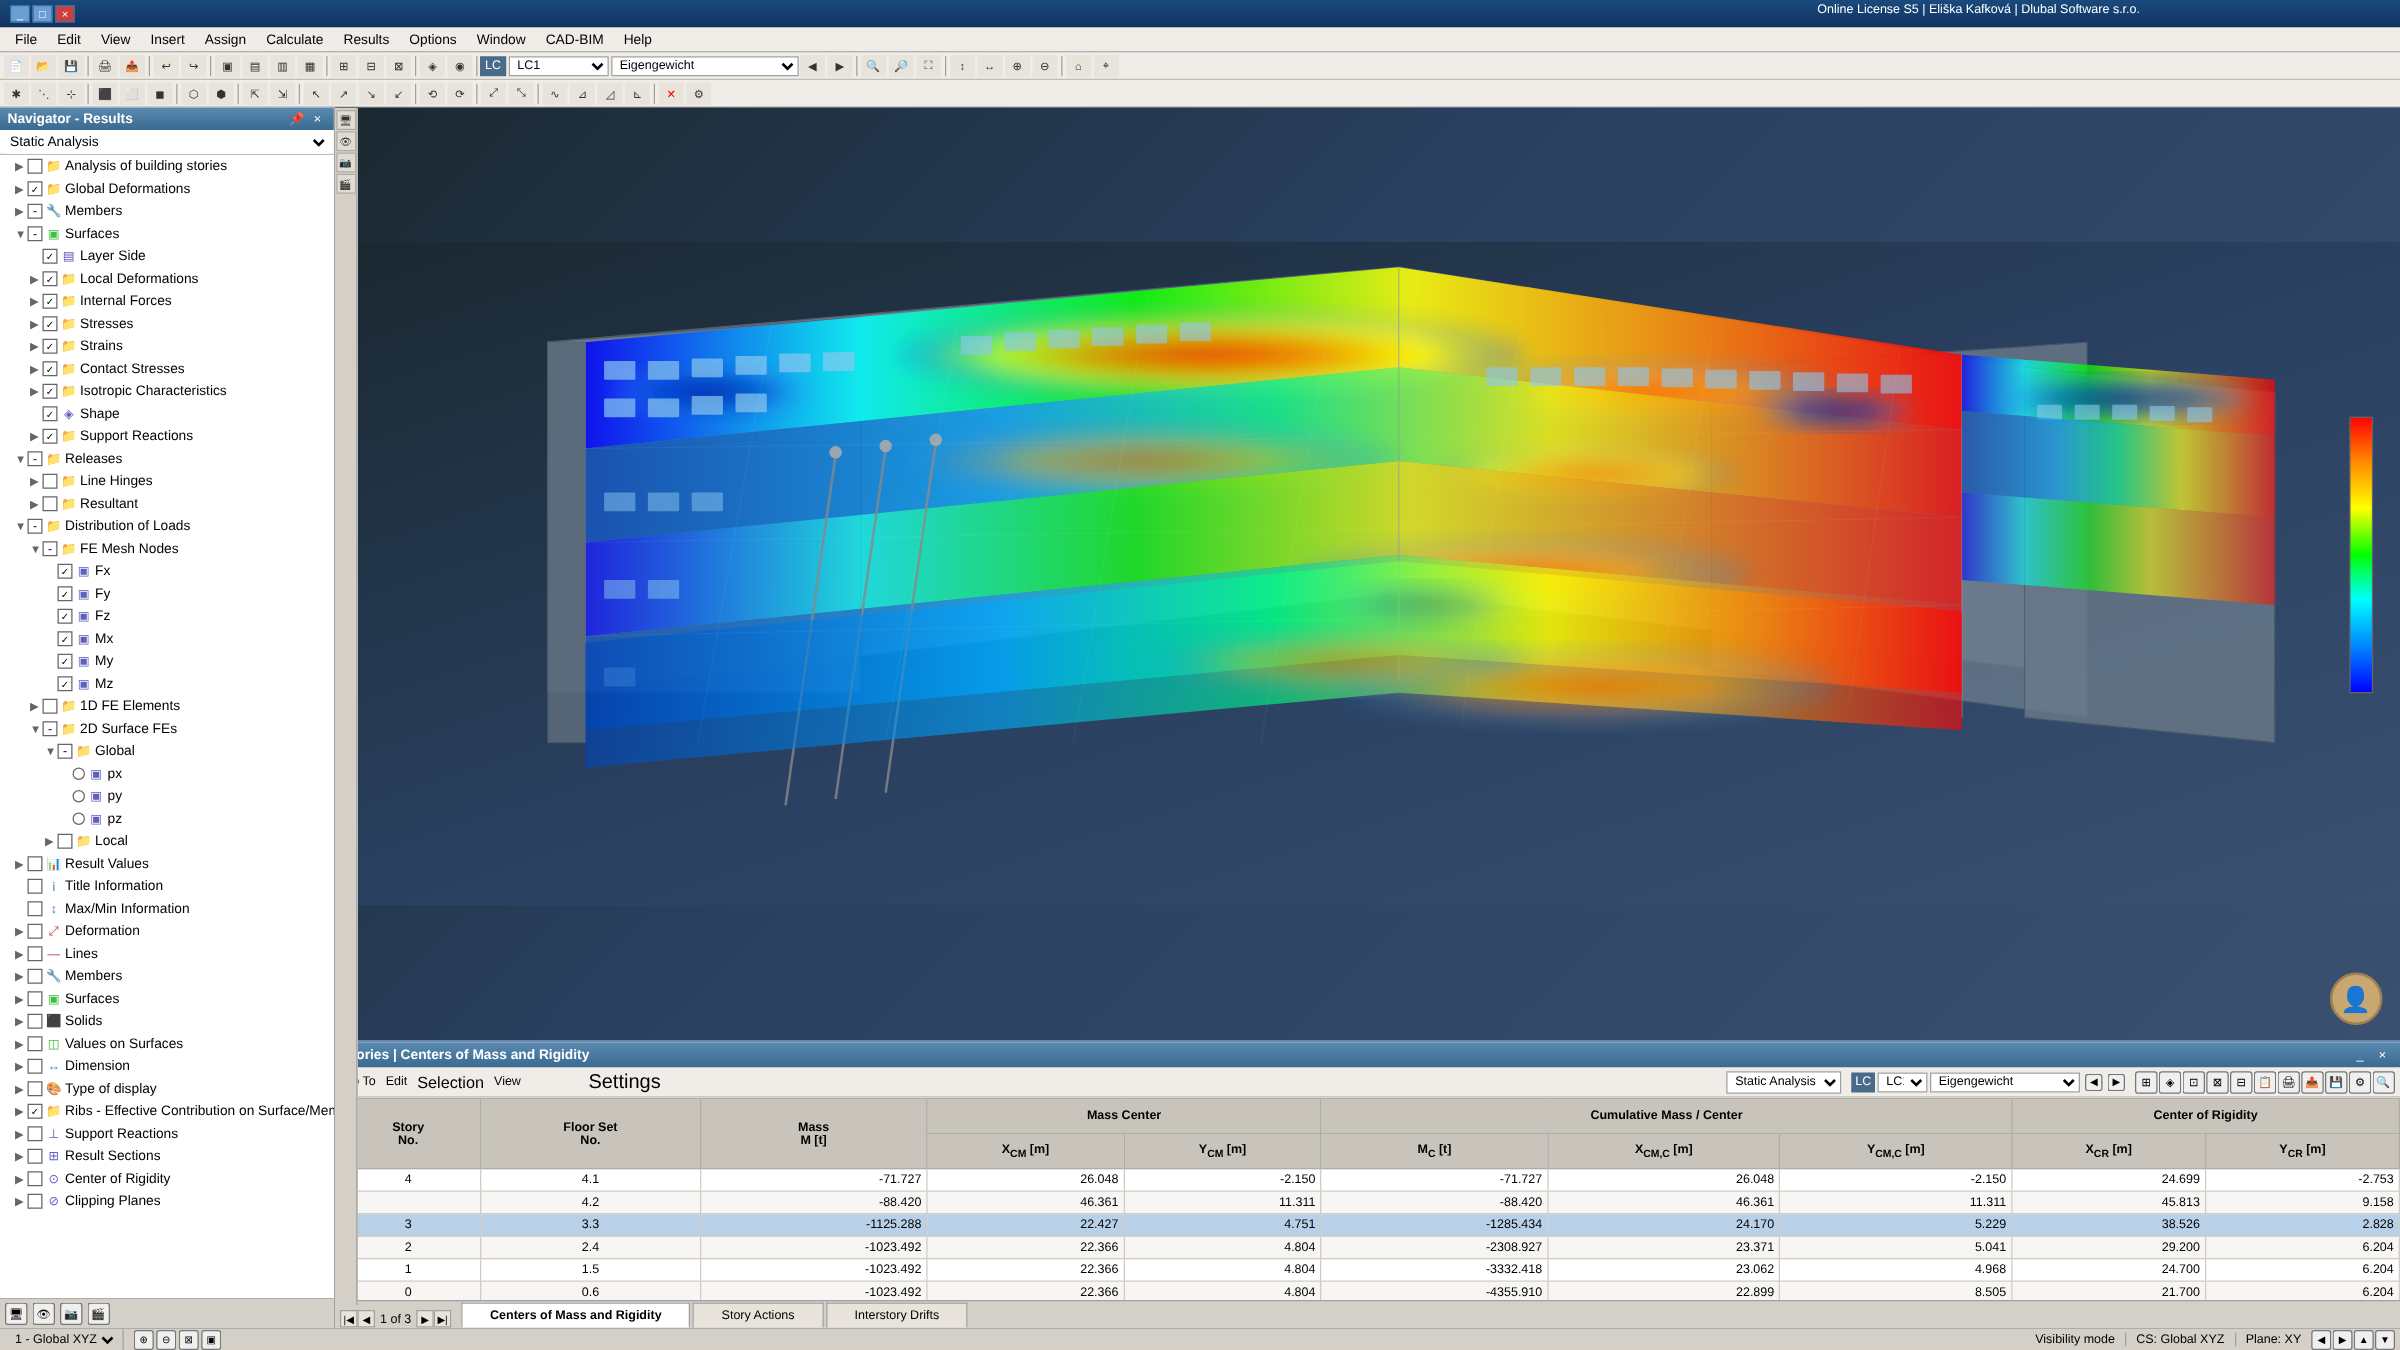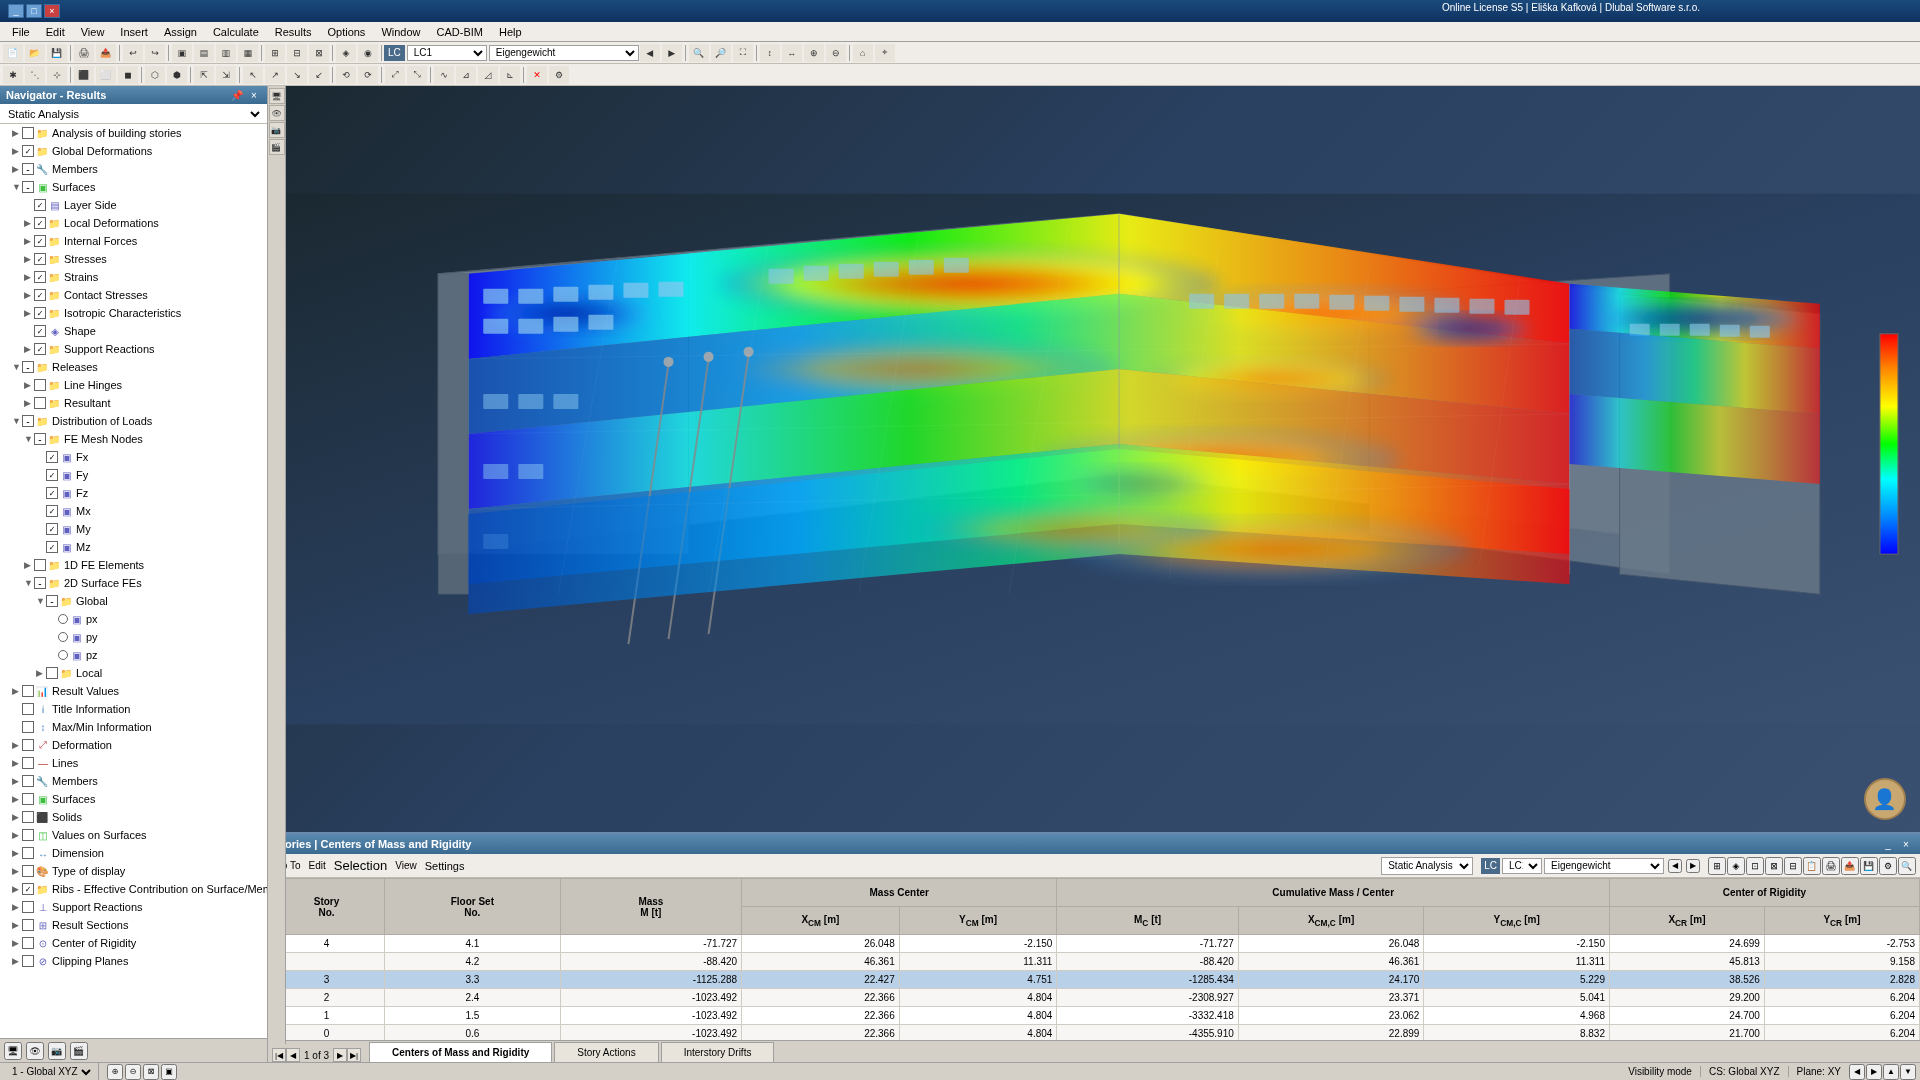--- a/index.html
+++ b/index.html
@@ -273,21 +273,21 @@
     }
 
     .highlighted-row {
       background: #b8d0e8 !important;
     }
   </style>
 </head>
 <body>
 
 <div id="title-bar">
-  <div style="position:absolute; top:2px; right:220px; color:white; font-size:10px;">Online License S5 | Eliška Kafková | Dlubal Software s.r.o.</div>
+  <div style="position:absolute; top:2px; right:208px; color:white; font-size:10px;">Online License S5 | Eliška Kafková | Dlubal Software s.r.o.</div>
   <div class="win-controls">
     <div class="win-btn">_</div>
     <div class="win-btn">□</div>
     <div class="win-btn close">×</div>
   </div>
 </div>
 
 <div id="menu-bar">
   <span>File</span>
   <span>Edit</span>
@@ -926,21 +926,21 @@
           <button style="width:16px;height:14px;background:transparent;border:none;color:white;font-size:10px;cursor:pointer;">_</button>
           <button style="width:16px;height:14px;background:transparent;border:none;color:white;font-size:10px;cursor:pointer;">×</button>
         </div>
       </div>
 
       <div id="bp-toolbar">
         <span style="font-size:10px;padding:0 2px;cursor:pointer;">Go To</span>
         <span style="font-size:10px;padding:0 2px;cursor:pointer;">Edit</span>
         <span style="font-size:13px;padding:0 2px;cursor:pointer;">Selection</span>
         <span style="font-size:10px;padding:0 2px;cursor:pointer;">View</span>
-        <span style="font-size:11px;padding:0 2px;cursor:pointer;">Settings</span>
+        <span style="font-size:16px;padding:0 2px;cursor:pointer;margin-left:46px;">Settings</span>
         <div style="flex:1;"></div>
         <select style="height:18px;font-size:10px;border:1px solid #a0a0a0;background:white;">
           <option>Static Analysis</option>
         </select>
         <div style="display:flex;align-items:center;gap:2px;margin-left:4px;">
           <span style="background:#4a6a8a;color:white;padding:0 3px;font-size:10px;height:16px;display:flex;align-items:center;">LC</span>
           <select style="height:16px;font-size:10px;border:1px solid #a0a0a0;background:white;width:40px;">
             <option>LC1</option>
           </select>
           <select style="height:16px;font-size:10px;border:1px solid #a0a0a0;background:white;width:120px;">
@@ -1048,21 +1048,21 @@
                   <td>6.204</td>
                 </tr>
                 <tr>
                   <td>0</td>
                   <td>0.6</td>
                   <td>-1023.492</td>
                   <td>22.366</td>
                   <td>4.804</td>
                   <td>-4355.910</td>
                   <td>22.899</td>
-                  <td>8.832</td>
+                  <td>8.505</td>
                   <td>21.700</td>
                   <td>6.204</td>
                 </tr>
               </tbody>
           </table>
         </div>
       </div>
 
       <div id="bottom-tabs">
         <div style="display:flex;align-items:center;margin-right:8px;">

